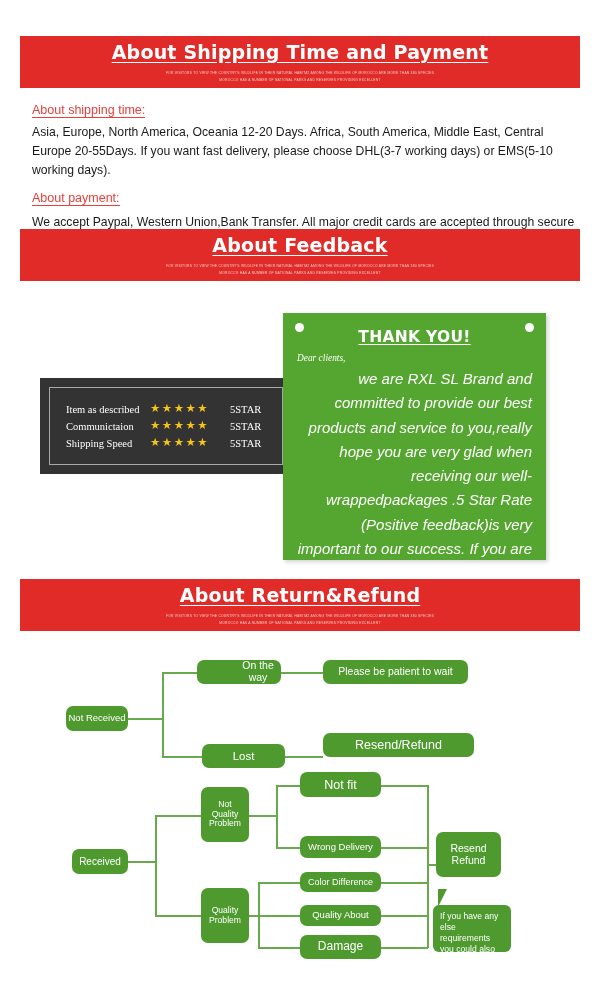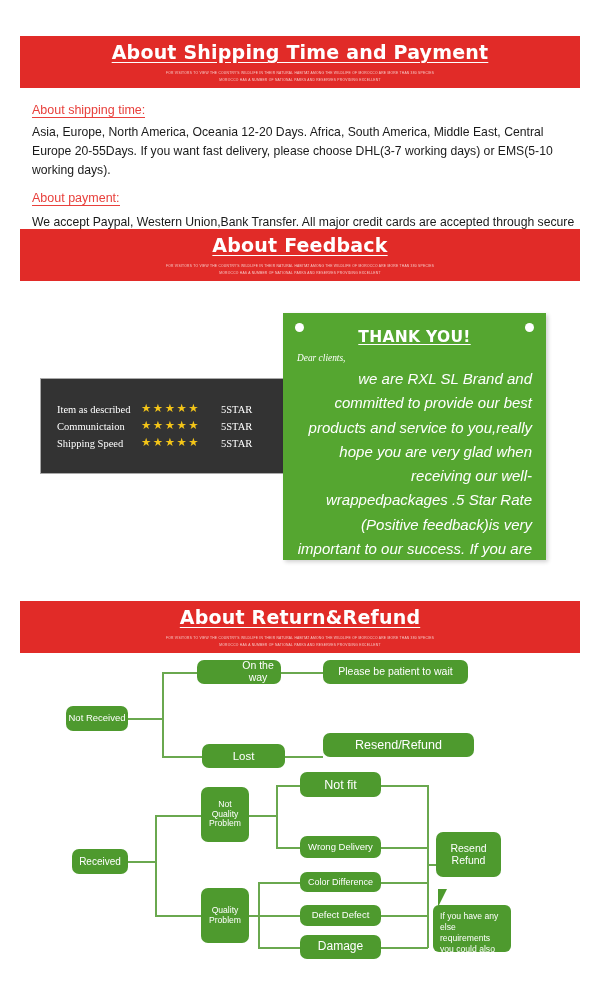--- a/index.html
+++ b/index.html
@@ -24,35 +24,35 @@
   }
   .banner-sub{
     margin-top:7px;color:#f6c9c6;font-size:3.3px;line-height:1.85;
     text-align:center;letter-spacing:.25px;max-width:430px;
     font-family:"Liberation Sans",sans-serif;
   }
   .banner-sub div{white-space:nowrap;}
 
   #banner-shipping{top:36px;height:52px;}
   #banner-feedback{top:229px;height:52px;}
-  #banner-return{top:601px;height:52px;align-items:center;}
+  #banner-return{top:579px;height:52px;align-items:center;}
 
   
   .textblock{position:absolute;left:32px;width:545px;top:100px;}
   .sub-head{
     color:#e8403c;font-size:12.5px;display:inline-block;
     border-bottom:1px solid #e8403c;padding-bottom:0px;margin-bottom:5px;
   }
   .para{color:#1a1a1a;font-size:12.2px;line-height:1.55;margin:0 0 8px 0;}
   .para2{color:#1a1a1a;font-size:12.2px;line-height:1.95;margin:0;}
 
   
   .rating-card{
     position:absolute;left:40px;top:378px;width:252px;height:96px;
-    background:#333333;box-sizing:border-box;padding:0;
+    background:#333333;box-sizing:border-box;padding:9px;
   }
   .rating-inner{
     width:100%;height:100%;border:1px solid #a9a9a9;box-sizing:border-box;
     display:flex;flex-direction:column;justify-content:center;padding-left:16px;
   }
   .rate-row{display:flex;align-items:center;height:17px;}
   .rate-label{
     color:#ffffff;font-family:"Liberation Serif",serif;font-size:10.5px;
     width:84px;
   }
@@ -247,21 +247,21 @@
 
     <div class="node" style="left:300px;top:132px;width:81px;height:25px;font-size:12.5px;">Not fit</div>
 
     <div class="node" style="left:300px;top:196px;width:81px;height:22px;font-size:9.5px;">Wrong Delivery</div>
 
     <div class="node" style="left:201px;top:248px;width:48px;height:55px;font-size:8.6px;white-space:pre-line;">Quality
 Problem</div>
 
     <div class="node" style="left:300px;top:232px;width:81px;height:20px;font-size:9px;">Color Difference</div>
 
-    <div class="node" style="left:300px;top:265px;width:81px;height:21px;font-size:9.5px;">Defect Defect</div>
+    <div class="node" style="left:300px;top:265px;width:81px;height:21px;font-size:9.5px;">Quality About</div>
 
     <div class="node" style="left:300px;top:295px;width:81px;height:24px;font-size:12px;">Damage</div>
 
     <div class="node" style="left:436px;top:192px;width:65px;height:45px;font-size:10.5px;white-space:pre-line;">Resend
 Refund</div>
 
     <div class="bubble-tail" style="left:438px;top:249px;"></div>
     <div class="bubble" style="left:433px;top:265px;width:78px;height:47px;">If you have any else requirements you could also tell us</div>
 
   </div>

